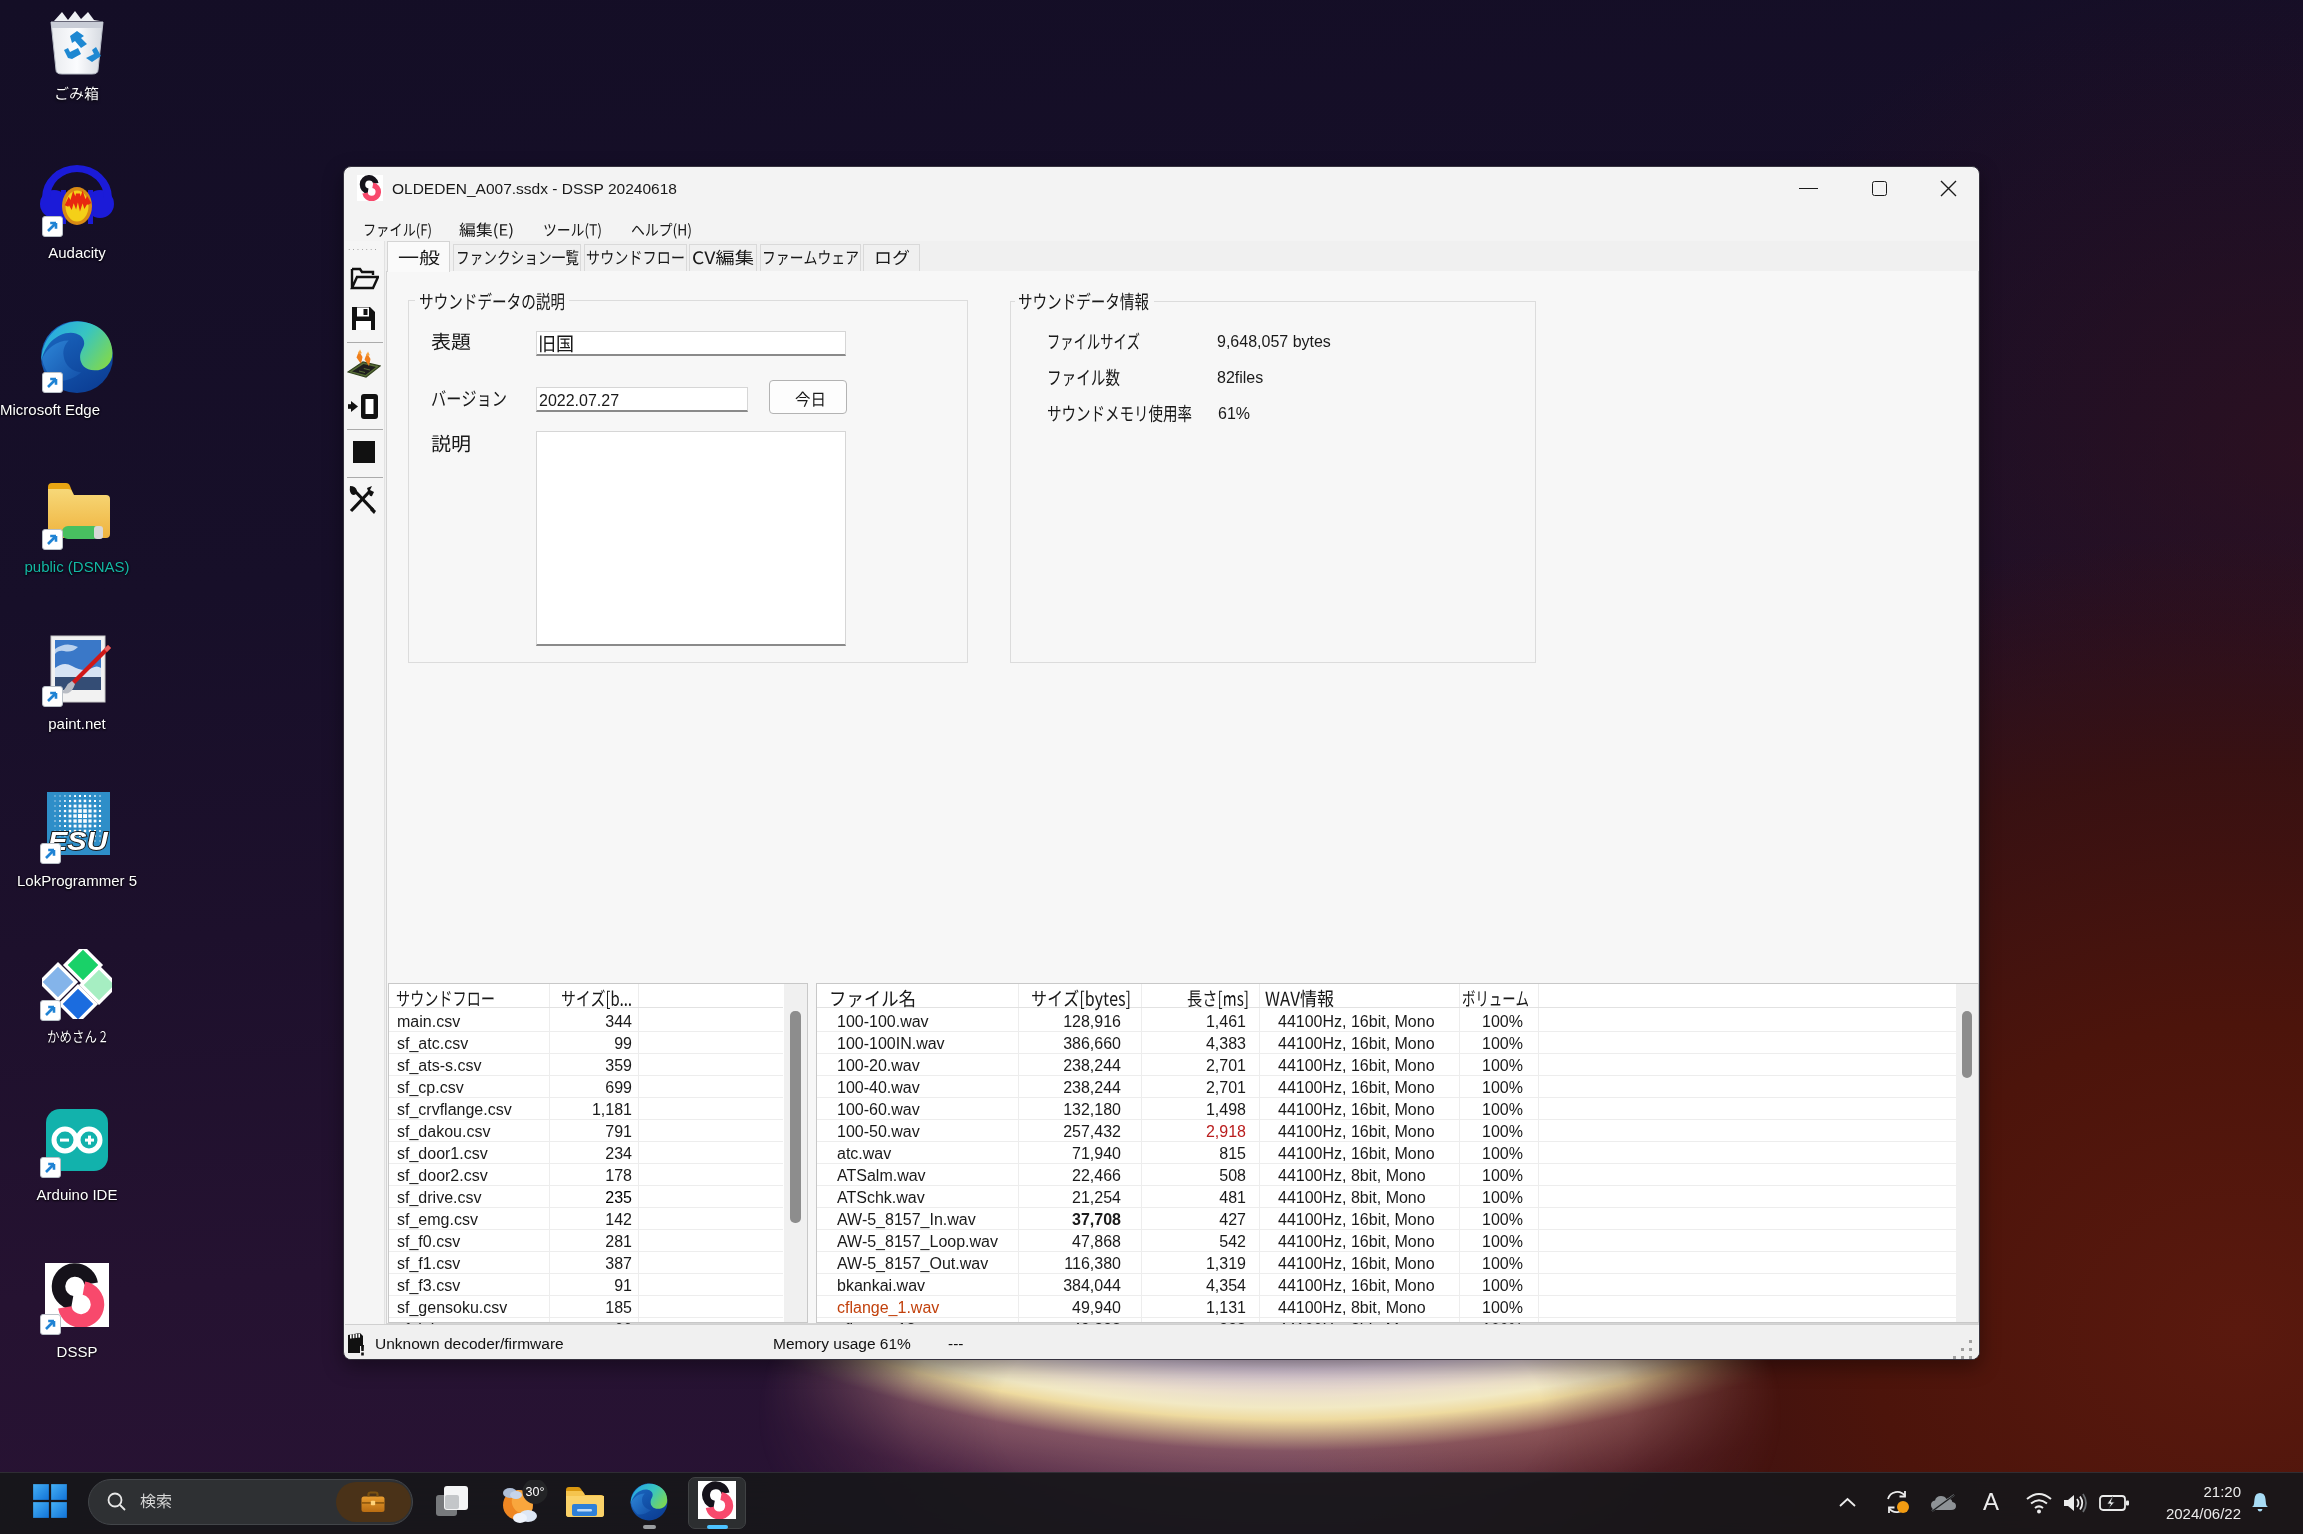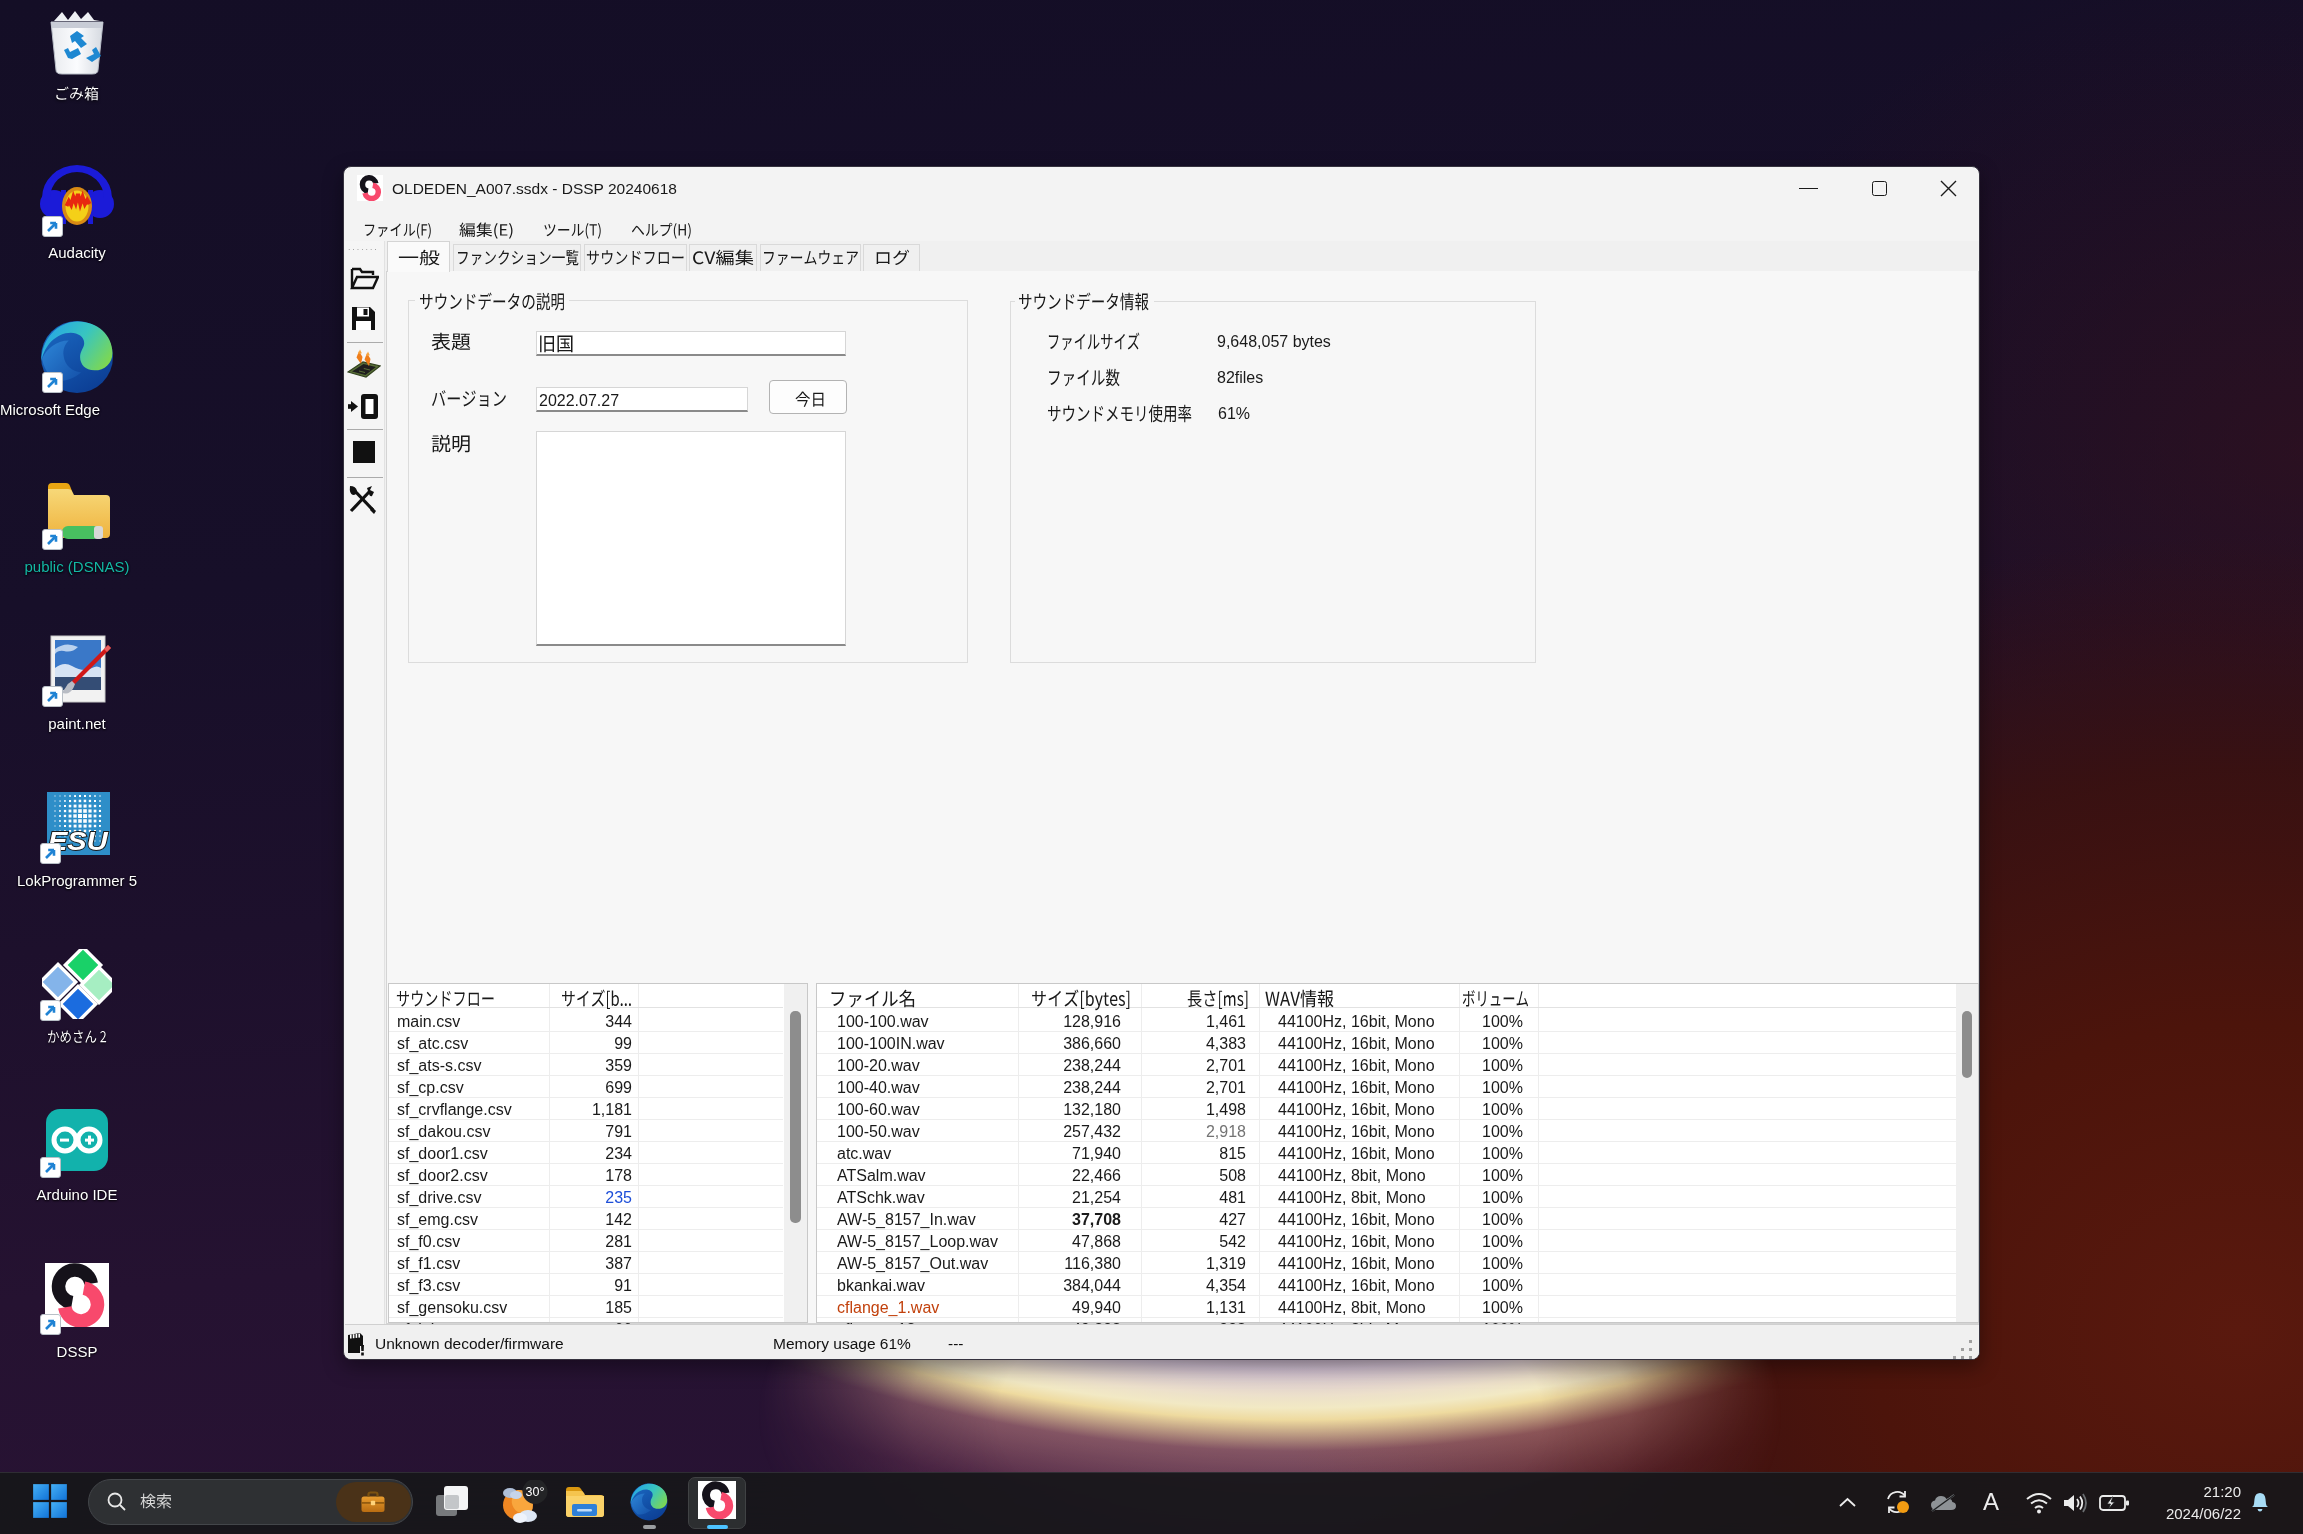--- a/index.html
+++ b/index.html
@@ -474,21 +474,21 @@
     <div class="abs txt" style="left:53px;top:955.5px;font-size:16px;color:#1a1a1a;">sf_dakou.csv</div>
     <div class="abs txt" style="left:288px;top:955.5px;font-size:16px;color:#1a1a1a;transform:translateX(-100%);">791</div>
     <div class="abs hline" style="left:45px;top:952.0px;width:394px;height:1px;"></div>
     <div class="abs txt" style="left:53px;top:977.5px;font-size:16px;color:#1a1a1a;">sf_door1.csv</div>
     <div class="abs txt" style="left:288px;top:977.5px;font-size:16px;color:#1a1a1a;transform:translateX(-100%);">234</div>
     <div class="abs hline" style="left:45px;top:974.0px;width:394px;height:1px;"></div>
     <div class="abs txt" style="left:53px;top:999.5px;font-size:16px;color:#1a1a1a;">sf_door2.csv</div>
     <div class="abs txt" style="left:288px;top:999.5px;font-size:16px;color:#1a1a1a;transform:translateX(-100%);">178</div>
     <div class="abs hline" style="left:45px;top:996.0px;width:394px;height:1px;"></div>
     <div class="abs txt" style="left:53px;top:1021.5px;font-size:16px;color:#1a1a1a;">sf_drive.csv</div>
-    <div class="abs txt" style="left:288px;top:1021.5px;font-size:16px;color:#1d4ed8;transform:translateX(-100%);">235</div>
+    <div class="abs txt" style="left:288px;top:1021.5px;font-size:16px;color:#000000;transform:translateX(-100%);">235</div>
     <div class="abs hline" style="left:45px;top:1018.0px;width:394px;height:1px;"></div>
     <div class="abs txt" style="left:53px;top:1043.5px;font-size:16px;color:#1a1a1a;">sf_emg.csv</div>
     <div class="abs txt" style="left:288px;top:1043.5px;font-size:16px;color:#1a1a1a;transform:translateX(-100%);">142</div>
     <div class="abs hline" style="left:45px;top:1040.0px;width:394px;height:1px;"></div>
     <div class="abs txt" style="left:53px;top:1065.5px;font-size:16px;color:#1a1a1a;">sf_f0.csv</div>
     <div class="abs txt" style="left:288px;top:1065.5px;font-size:16px;color:#1a1a1a;transform:translateX(-100%);">281</div>
     <div class="abs hline" style="left:45px;top:1062.0px;width:394px;height:1px;"></div>
     <div class="abs txt" style="left:53px;top:1087.5px;font-size:16px;color:#1a1a1a;">sf_f1.csv</div>
     <div class="abs txt" style="left:288px;top:1087.5px;font-size:16px;color:#1a1a1a;transform:translateX(-100%);">387</div>
     <div class="abs hline" style="left:45px;top:1084.0px;width:394px;height:1px;"></div>
@@ -559,21 +559,21 @@
     <div class="abs txt" style="left:1138px;top:911.5px;font-size:16px;color:#1a1a1a;">100%</div>
     <div class="abs hline" style="left:473px;top:908.0px;width:1140px;height:1px;"></div>
     <div class="abs txt" style="left:493px;top:933.5px;font-size:16px;color:#1a1a1a;">100-60.wav</div>
     <div class="abs txt" style="left:777px;top:933.5px;font-size:16px;color:#1a1a1a;transform:translateX(-100%);">132,180</div>
     <div class="abs txt" style="left:902px;top:933.5px;font-size:16px;color:#1a1a1a;transform:translateX(-100%);">1,498</div>
     <div class="abs txt" style="left:934px;top:933.5px;font-size:16px;color:#1a1a1a;">44100Hz, 16bit, Mono</div>
     <div class="abs txt" style="left:1138px;top:933.5px;font-size:16px;color:#1a1a1a;">100%</div>
     <div class="abs hline" style="left:473px;top:930.0px;width:1140px;height:1px;"></div>
     <div class="abs txt" style="left:493px;top:955.5px;font-size:16px;color:#1a1a1a;">100-50.wav</div>
     <div class="abs txt" style="left:777px;top:955.5px;font-size:16px;color:#1a1a1a;transform:translateX(-100%);">257,432</div>
-    <div class="abs txt" style="left:902px;top:955.5px;font-size:16px;color:#737373;transform:translateX(-100%);">2,918</div>
+    <div class="abs txt" style="left:902px;top:955.5px;font-size:16px;color:#b91c1c;transform:translateX(-100%);">2,918</div>
     <div class="abs txt" style="left:934px;top:955.5px;font-size:16px;color:#1a1a1a;">44100Hz, 16bit, Mono</div>
     <div class="abs txt" style="left:1138px;top:955.5px;font-size:16px;color:#1a1a1a;">100%</div>
     <div class="abs hline" style="left:473px;top:952.0px;width:1140px;height:1px;"></div>
     <div class="abs txt" style="left:493px;top:977.5px;font-size:16px;color:#1a1a1a;">atc.wav</div>
     <div class="abs txt" style="left:777px;top:977.5px;font-size:16px;color:#1a1a1a;transform:translateX(-100%);">71,940</div>
     <div class="abs txt" style="left:902px;top:977.5px;font-size:16px;color:#1a1a1a;transform:translateX(-100%);">815</div>
     <div class="abs txt" style="left:934px;top:977.5px;font-size:16px;color:#1a1a1a;">44100Hz, 16bit, Mono</div>
     <div class="abs txt" style="left:1138px;top:977.5px;font-size:16px;color:#1a1a1a;">100%</div>
     <div class="abs hline" style="left:473px;top:974.0px;width:1140px;height:1px;"></div>
     <div class="abs txt" style="left:493px;top:999.5px;font-size:16px;color:#1a1a1a;">ATSalm.wav</div>

